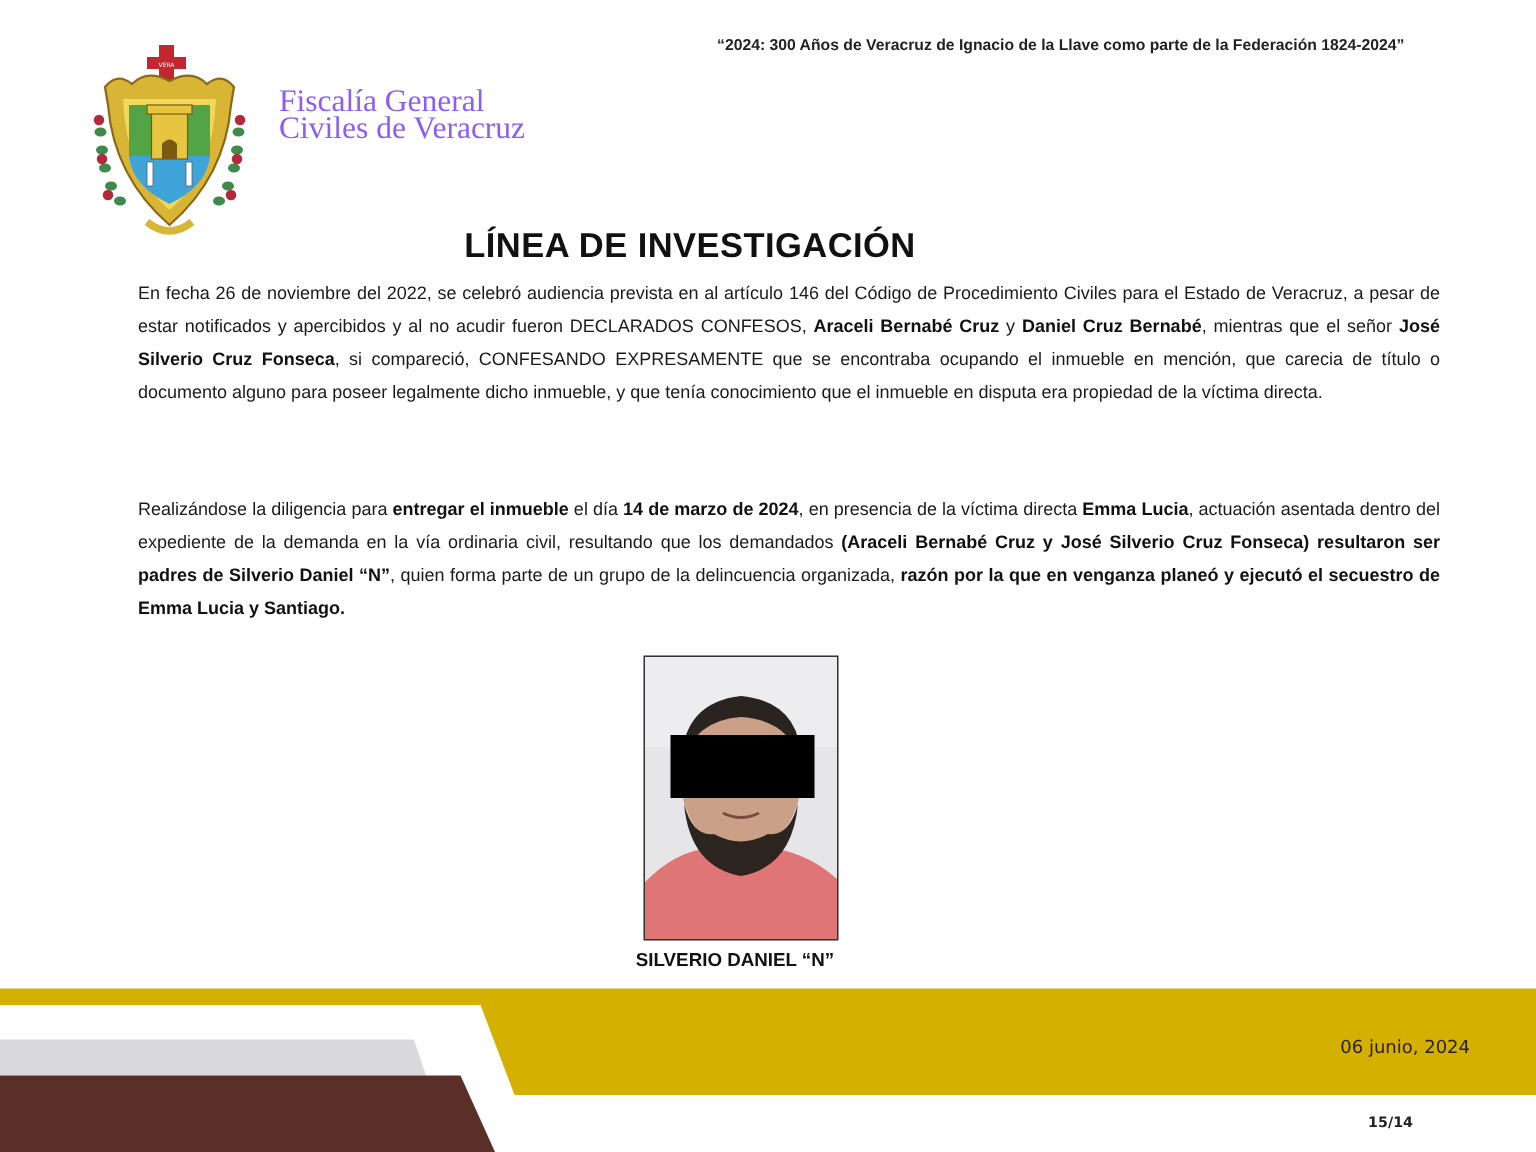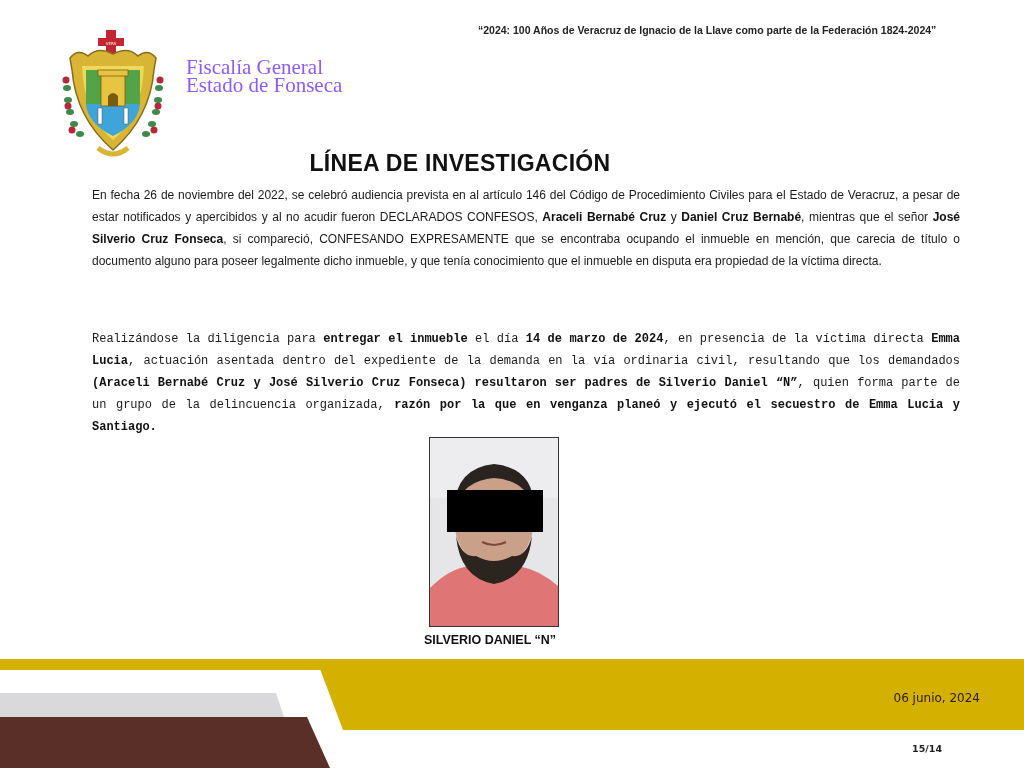--- a/index.html
+++ b/index.html
@@ -25,21 +25,21 @@
       font-family: "Liberation Sans", sans-serif; font-weight: bold; font-size: 23px;
       color: #111; letter-spacing: 0.3px;
     }
     .para {
       position: absolute; left: 92px; width: 868px;
       font-family: "Liberation Sans", sans-serif; font-size: 12px; line-height: 22px;
       text-align: justify; color: #1a1a1a;
     }
     .para b { font-weight: bold; color: #111; }
     .p1 { top: 184px; }
-    .p2 { top: 328px; font-family: Liberation Mono, monospace; }
+    .p2 { top: 328px; }
     .photo {
       position: absolute; left: 429px; top: 437px; width: 128px; height: 188px;
       border: 1px solid #333; overflow: hidden; background: #e9e9e9;
     }
     .caption {
       position: absolute; top: 633px; left: 380px; width: 220px; text-align: center;
       font-weight: bold; font-size: 12.5px; color: #111;
     }
     .footer { position: absolute; left: 0; top: 655px; width: 1024px; height: 113px; }
     .date {
@@ -47,21 +47,21 @@
       font-family: "DejaVu Sans", sans-serif; font-weight: normal; font-size: 12px; color: #2b1d14;
     }
     .pageno {
       position: absolute; right: 82px; top: 743px;
       font-family: "DejaVu Sans", sans-serif; font-weight: bold; font-size: 9.5px; color: #222;
     }
   </style>
 </head>
 <body>
 
-<div class="motto">“2024: 100 Años de Veracruz de Ignacio de la Llave como parte de la Federación 1824-2024”</div>
+<div class="motto">“2024: 300 Años de Veracruz de Ignacio de la Llave como parte de la Federación 1824-2024”</div>
 
 <svg class="crest" viewBox="0 0 110 135">
 
   <rect x="48" y="2" width="10" height="30" fill="#c2262e"></rect>
   <rect x="40" y="10" width="26" height="8" fill="#c2262e"></rect>
   <text x="53" y="16.5" font-size="4" fill="#fff" text-anchor="middle" font-family="DejaVu Sans, sans-serif">VERA</text>
 
   <g fill="#3d8a4a">
     <ellipse cx="9" cy="60" rx="4" ry="3"></ellipse>
       <ellipse cx="10" cy="72" rx="4" ry="3"></ellipse>
@@ -95,21 +95,21 @@
   <path d="M50 78 L50 68 Q55 62 60 68 L60 78 Z" fill="#7a5a10"></path>
 
   <rect x="40" y="80" width="4" height="16" fill="#ffffff" stroke="#555" stroke-width="0.5"></rect>
   <rect x="66" y="80" width="4" height="16" fill="#ffffff" stroke="#555" stroke-width="0.5"></rect>
 
   <path d="M40 120 Q55 132 70 120" fill="none" stroke="#d8b535" stroke-width="5"></path>
 </svg>
 
 <div class="brand">
   <div class="brand-sub">Fiscalía General</div>
-  <div class="brand-sub">Estado de Fonseca</div>
+  <div class="brand-sub">Civiles de Veracruz</div>
 </div>
 
 <div class="title">LÍNEA DE INVESTIGACIÓN</div>
 
 <div class="para p1"><span>En fecha 26 de noviembre del 2022, se celebró audiencia prevista en al artículo 146 del Código de Procedimiento Civiles para el Estado de Veracruz, a pesar de estar notificados y apercibidos y al no acudir fueron DECLARADOS CONFESOS, </span><b>Araceli Bernabé Cruz</b><span> y </span><b>Daniel Cruz Bernabé</b><span>, mientras que el señor </span><b>José Silverio Cruz Fonseca</b><span>, si compareció, CONFESANDO EXPRESAMENTE que se encontraba ocupando el inmueble en mención, que carecia de título o documento alguno para poseer legalmente dicho inmueble, y que tenía conocimiento que el inmueble en disputa era propiedad de la víctima directa.</span></div>
 <div class="para p2"><span>Realizándose la diligencia para </span><b>entregar el inmueble</b><span> el día </span><b>14 de marzo de 2024</b><span>, en presencia de la víctima directa </span><b>Emma Lucia</b><span>, actuación asentada dentro del expediente de la demanda en la vía ordinaria civil, resultando que los demandados </span><b>(Araceli Bernabé Cruz y José Silverio Cruz Fonseca) resultaron ser padres de Silverio Daniel “N”</b><span>, quien forma parte de un grupo de la delincuencia organizada, </span><b>razón por la que en venganza planeó y ejecutó el secuestro de Emma Lucia y Santiago.</b></div>
 
 <div class="photo">
   <svg width="128" height="188" viewBox="0 0 128 188">
     <rect width="128" height="188" fill="#e6e6e8"></rect>

